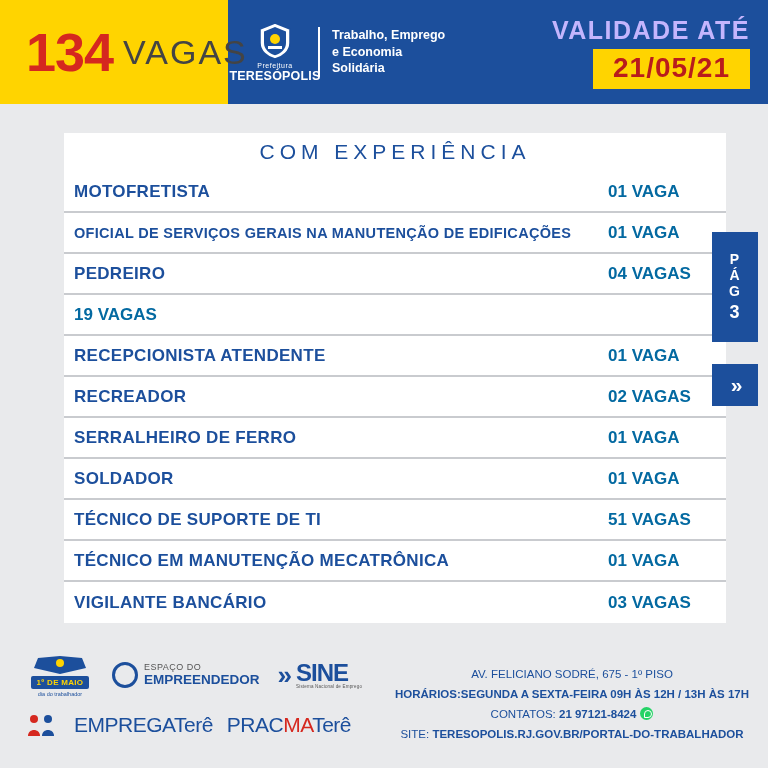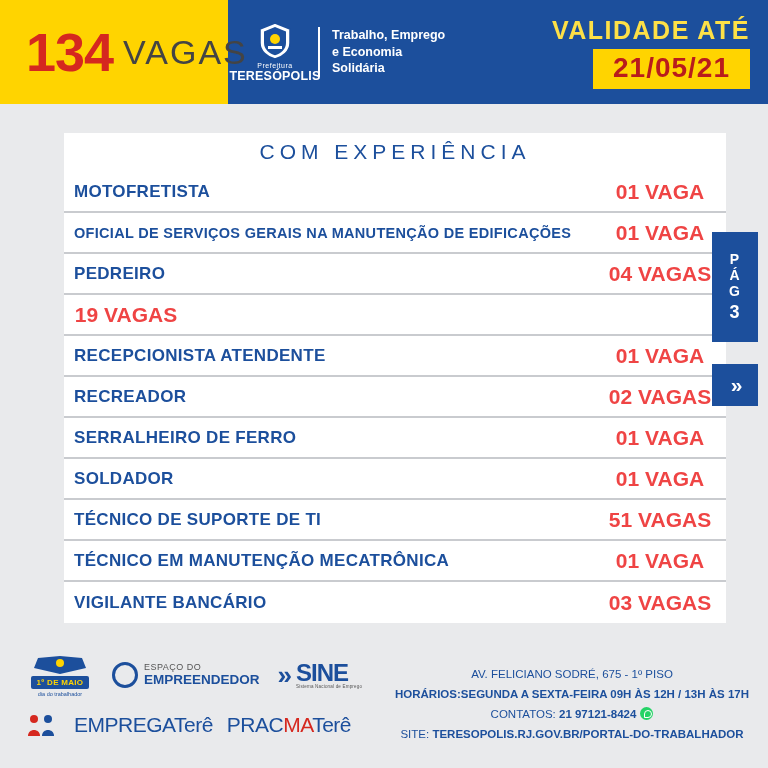--- a/index.html
+++ b/index.html
@@ -73,21 +73,21 @@
   }
   .header-right {
     width: 258px;
     display: flex;
     flex-direction: column;
     align-items: flex-end;
     justify-content: center;
     padding-right: 18px;
   }
   .validade-label {
-    color: #fde047;
+    color: #c4b5fd;
     font-size: 25px;
     font-weight: bold;
     letter-spacing: 1.5px;
     margin-bottom: 4px;
   }
   .validade-date {
     background: #ffd400;
     color: #b91c1c;
     font-size: 28px;
     font-weight: bold;
@@ -127,26 +127,26 @@
   .job-name {
     color: #1c4f9c;
     font-weight: bold;
     font-size: 17px;
     letter-spacing: .3px;
     white-space: nowrap;
     text-align: right;
   }
   .job-name.small { font-size: 14.5px; }
   .job-count {
-    color: #ef4444;
-    font-weight: bold;
-    font-size: 21px;
+    color: #0369a1;
+    font-weight: bold;
+    font-size: 17px;
     white-space: nowrap;
     min-width: 104px;
-    text-align: center;
+    text-align: left;
   }
 
   
   .pag-badge {
     position: absolute;
     right: 10px; top: 232px;
     width: 46px; height: 110px;
     background: #1c4f9c;
     color: #fff;
     display: flex; flex-direction: column;

